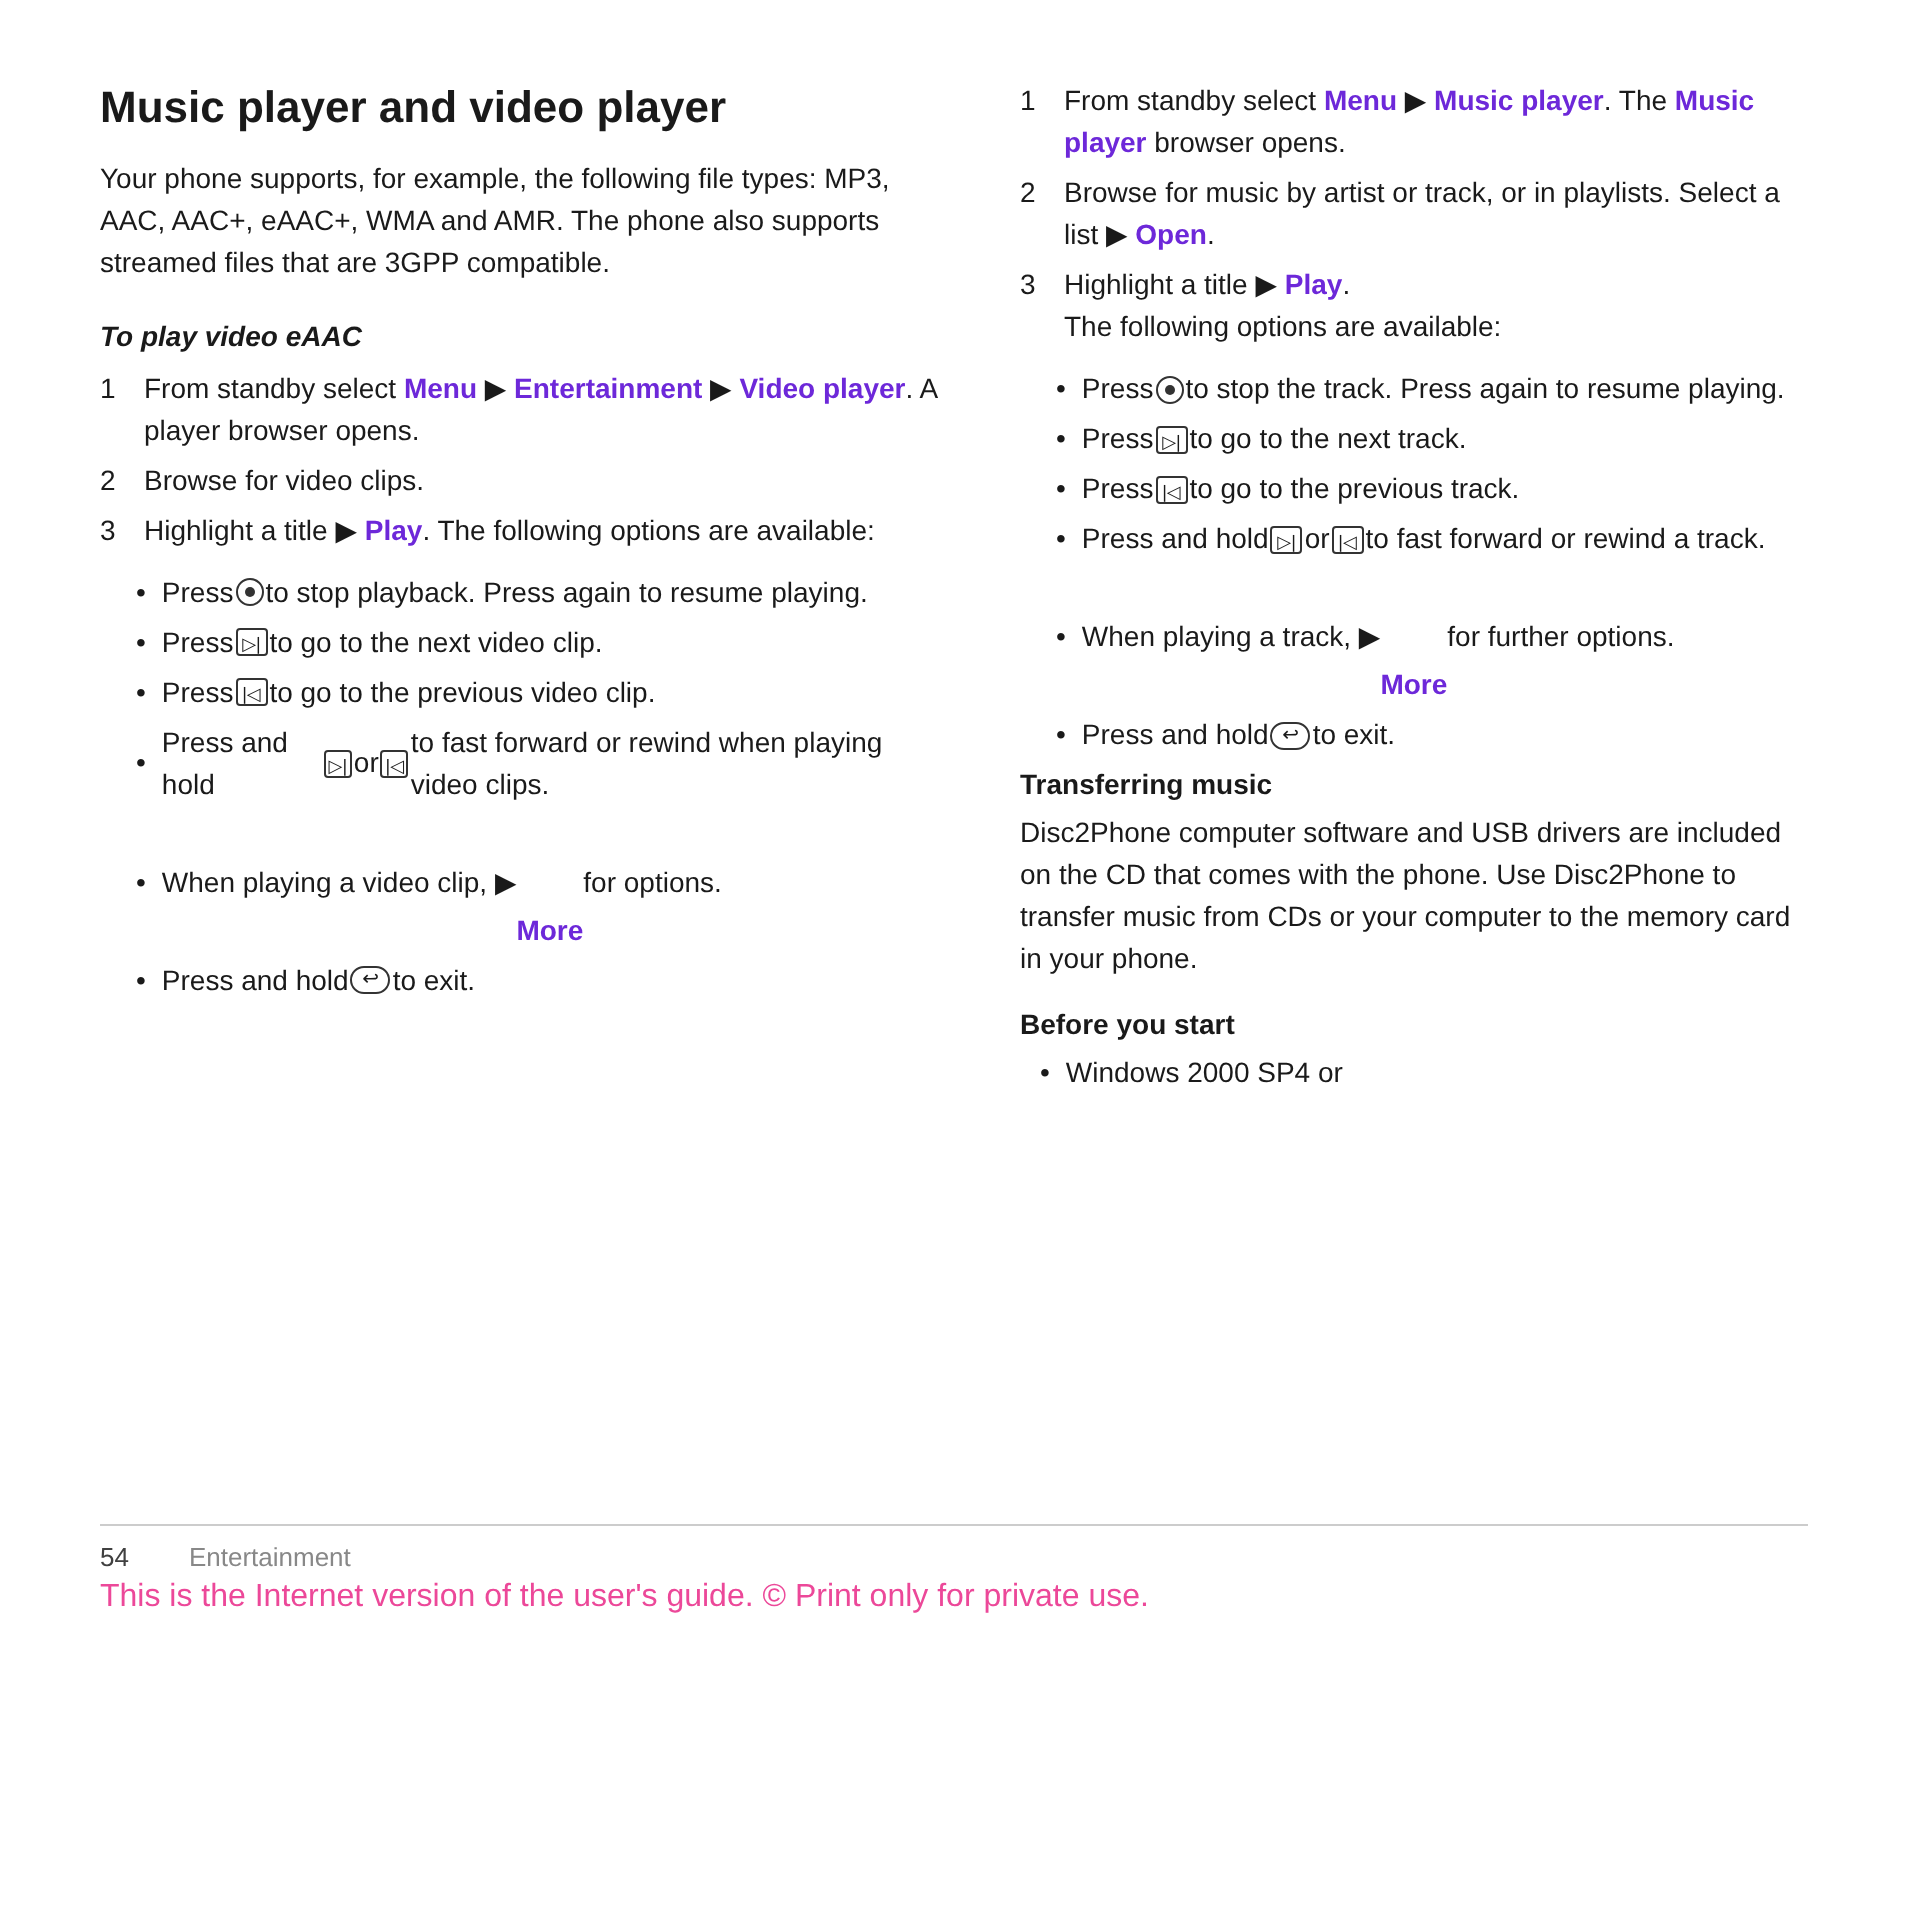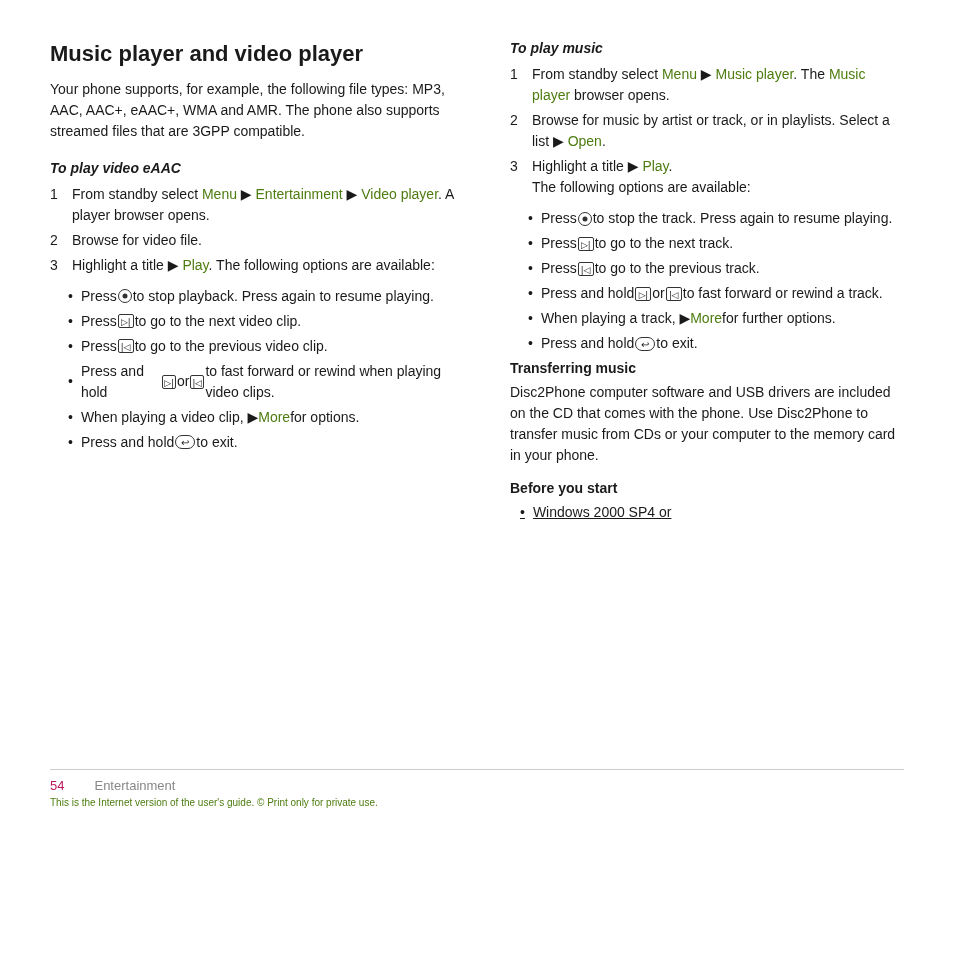--- a/index.html
+++ b/index.html
@@ -69,22 +69,23 @@
     ol.steps li .step-num {
       min-width: 18px;
       font-size: 14px;
       font-weight: normal;
       margin-right: 4px;
     }
     .step-content {
       flex: 1;
     }
     .menu-link {
-      color: #4d7c0f;
-      font-weight: normal;
+      color: #6d28d9;
+      font-weight: bold;
+      margin-top: 48px;
     }
     .bullet-list {
       list-style: none;
       padding: 0;
       margin: 6px 0 6px 18px;
     }
     .bullet-list li {
       display: flex;
       align-items: center;
       font-size: 14px;
@@ -148,46 +149,45 @@
       left: 50%;
       transform: translate(-50%, -50%);
     }
     .footer {
       border-top: 1px solid #ccc;
       padding-top: 8px;
       margin-top: auto;
     }
     .footer-page-num {
       font-size: 13px;
-      color: #be185d;
+      color: #404040;
     }
     .footer-section {
       font-size: 13px;
       color: #888;
       display: inline;
     }
     .footer-row {
       display: flex;
       align-items: center;
       gap: 30px;
       margin-bottom: 4px;
     }
     .footer-note {
-      font-size: 10px;
-      color: #4d7c0f;
+      font-size: 16px;
+      color: #ec4899;
     }
     .normal-text {
       font-size: 14px;
       line-height: 1.5;
     }
     .top-bullet-list {
       list-style: none;
       padding: 0;
       margin: 4px 0 10px 10px;
-      text-decoration: underline;
     }
     .top-bullet-list li {
       display: flex;
       align-items: flex-start;
       font-size: 14px;
       line-height: 1.5;
       margin-bottom: 4px;
     }
     .top-bullet-list li::before {
       content: "•";
@@ -212,21 +212,21 @@
           <span class="step-num">1</span>
           <span class="step-content">
             From standby select <span class="menu-link">Menu</span>
             ▶ <span class="menu-link">Entertainment</span>
             ▶ <span class="menu-link">Video player</span>.
             A player browser opens.
           </span>
         </li>
         <li>
           <span class="step-num">2</span>
-          <span class="step-content">Browse for video file.</span>
+          <span class="step-content">Browse for video clips.</span>
         </li>
         <li>
           <span class="step-num">3</span>
           <span class="step-content">
             Highlight a title ▶ <span class="menu-link">Play</span>. The following options are available:
           </span>
         </li>
       </ol>
 
       <ul class="bullet-list">
@@ -245,21 +245,20 @@
         <li>
           When playing a video clip, ▶ <span class="menu-link">More</span> for options.
         </li>
         <li>
           Press and hold <span class="icon-back"></span> to exit.
         </li>
       </ul>
     </div>
 
     <div class="right-col">
-      <p class="sub-heading">To play music</p>
 
       <ol class="steps">
         <li>
           <span class="step-num">1</span>
           <span class="step-content">
             From standby select <span class="menu-link">Menu</span>
             ▶ <span class="menu-link">Music player</span>. The <span class="menu-link">Music player</span> browser opens.
           </span>
         </li>
         <li>

